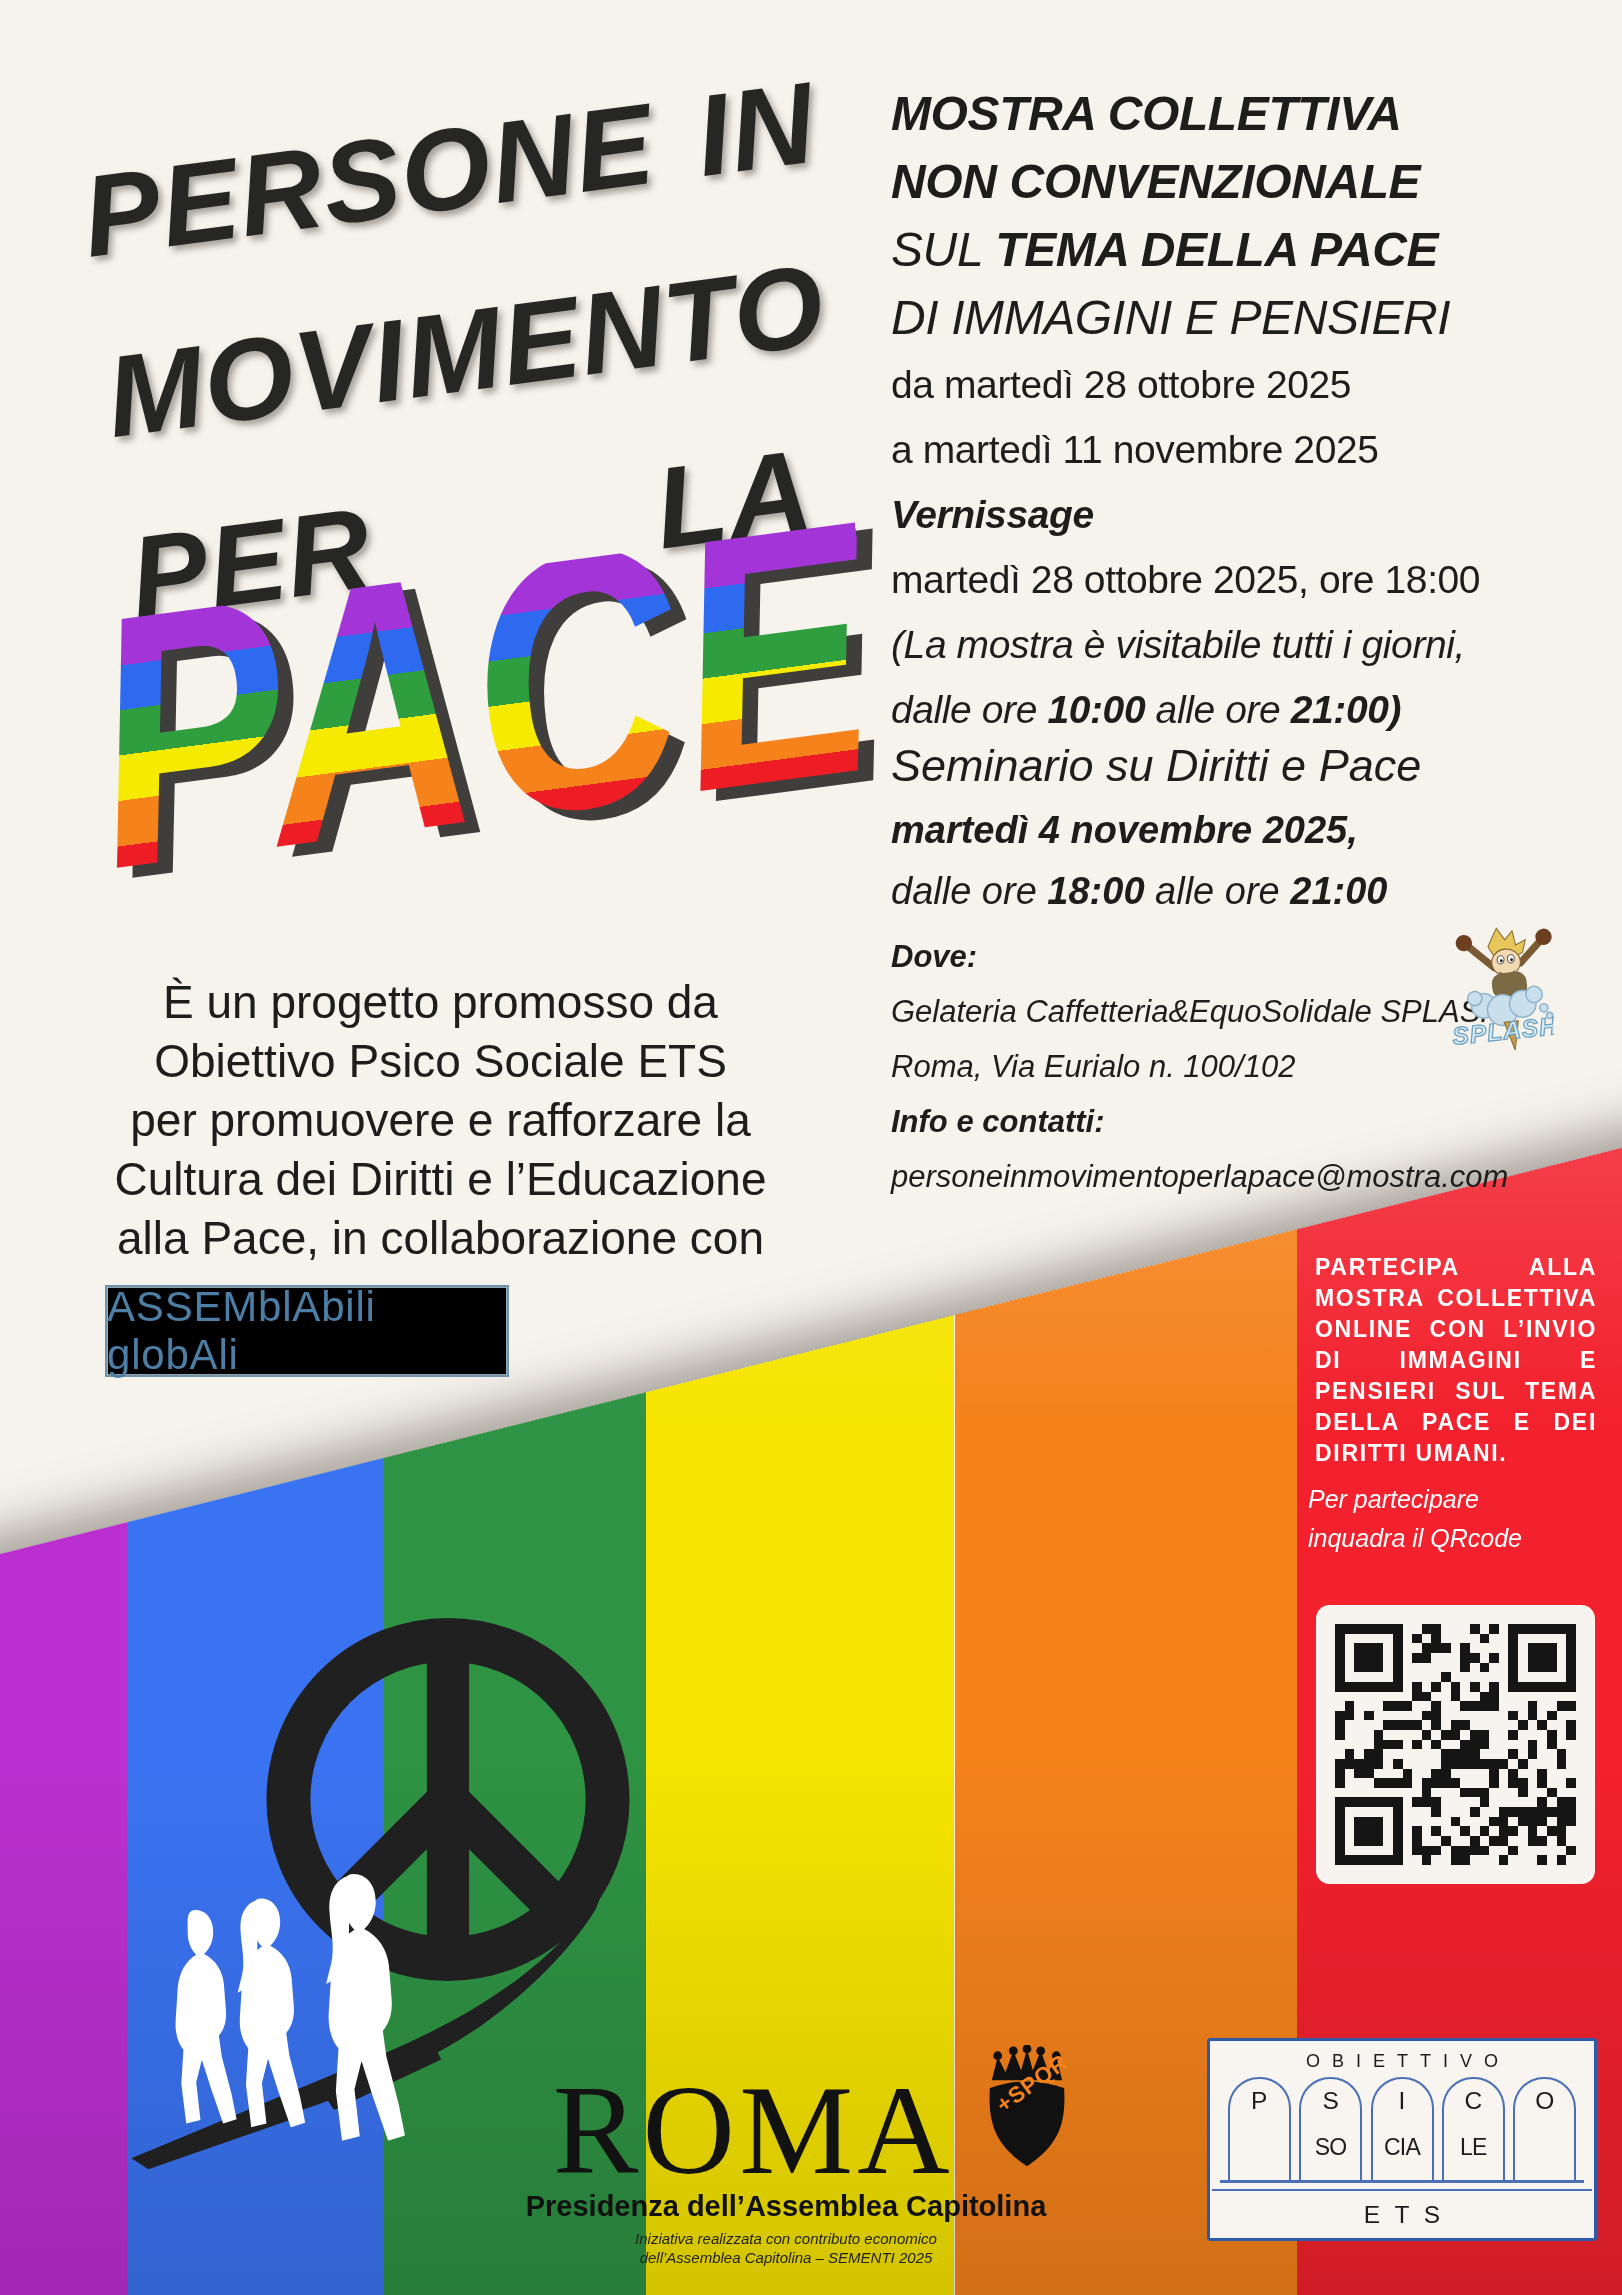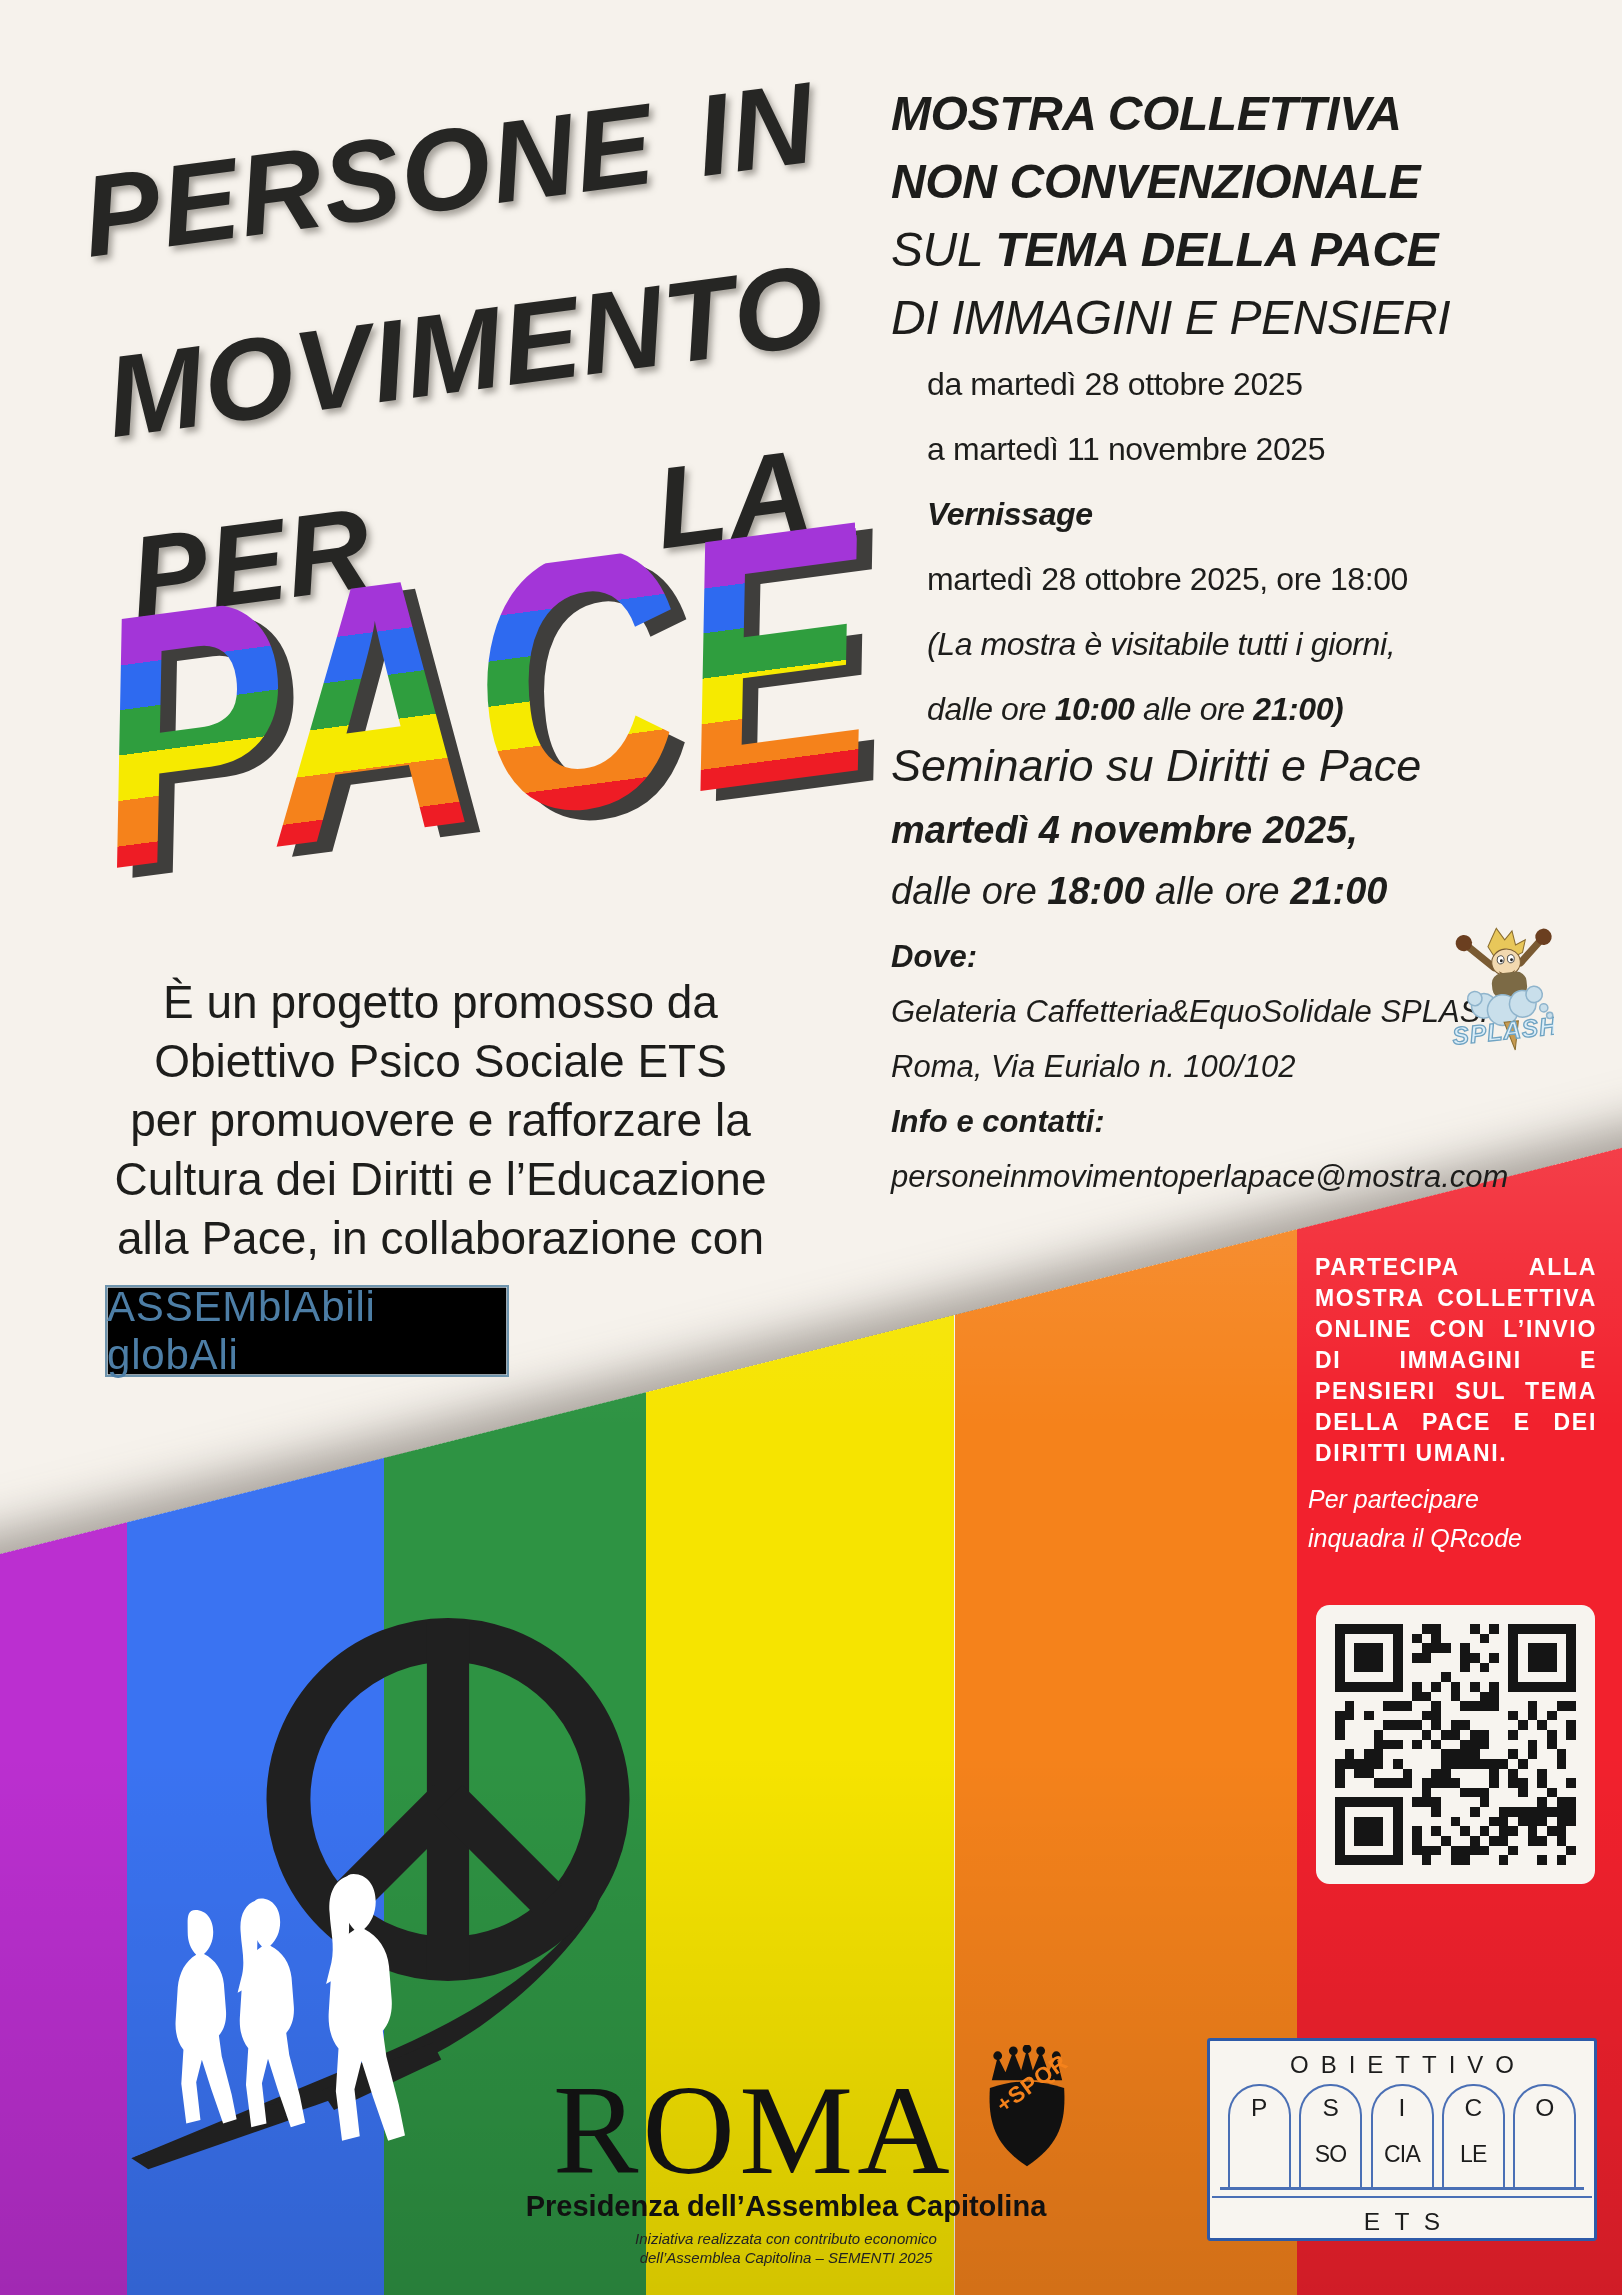--- a/index.html
+++ b/index.html
@@ -39,21 +39,21 @@
      -webkit-background-clip:text;background-clip:text;}
 
   
   .seg-r{font-style:normal;font-weight:400}
   .seg-i{font-style:italic;font-weight:400}
   .seg-b{font-weight:400;font-style:normal}
   .seg-bi{font-weight:700;font-style:italic}
 
   .exh{position:absolute;left:891px;top:80px;width:693px;z-index:4;}
   .exh .ln{height:68px;line-height:68px;font-size:48px;letter-spacing:-0.4px;white-space:nowrap;}
-  .exh .ln:nth-child(n+5){height:65px;line-height:65px;font-size:32px;margin-left:36px;}
+  .exh .ln:nth-child(n+5){height:65px;line-height:65px;font-size:39px;}
 
   .sem{position:absolute;left:891px;top:732px;width:693px;z-index:4;}
   .sem .ln{height:68px;line-height:68px;font-size:45px;white-space:nowrap;}
   .sem .ln:nth-child(n+2){height:61px;line-height:61px;font-size:38px;}
 
   .ven{position:absolute;left:891px;top:929px;width:642px;z-index:4;}
   .ven .ln{height:55px;line-height:55px;font-size:31px;white-space:nowrap;}
 
   
   .para{position:absolute;left:74px;top:973px;width:733px;z-index:4;font-size:46px;}
@@ -87,21 +87,21 @@
         font-weight:700;font-size:29px;color:#111;}
   .fine{position:absolute;left:507px;top:2229px;width:558px;z-index:4;text-align:center;
         font-style:italic;font-size:15px;line-height:19.4px;color:#222;}
 
   .crest{position:absolute;left:978px;top:2045px;width:98px;height:127px;z-index:4;}
 
   
   .ob{position:absolute;left:1207px;top:2038px;width:390px;height:203px;z-index:4;
       background:#f8f5f0;border:3.4px solid #2e5aa8;border-radius:3.4px;box-sizing:border-box;
       padding-top:10px;color:#1c1c1c;}
-  .ob .obt{text-align:center;font-size:24px;letter-spacing:12px;font-weight:400;text-indent:12px;}
+  .ob .obt{text-align:center;font-size:18px;letter-spacing:12px;font-weight:400;text-indent:12px;}
   .ob .arches{display:flex;justify-content:center;gap:8.4px;margin-top:5px;height:103px;}
   .arch{width:63px;border:2.5px solid #4a6fb5;border-bottom:none;border-radius:31px 31px 0 0;
         box-sizing:border-box;text-align:center;}
   .arch .a-top{font-size:24.5px;margin-top:8.4px;}
   .arch .a-mid{font-size:23px;margin-top:18.6px;letter-spacing:-0.8px;}
   .ob .base1{height:2.5px;background:#4a6fb5;margin:0 10px;}
   .ob .base2{height:2.5px;background:#4a6fb5;margin:6px 1.7px 0 1.7px;}
   .ob .ets{text-align:center;font-size:24.5px;letter-spacing:14.4px;text-indent:14.4px;margin-top:10px;}
 
   

